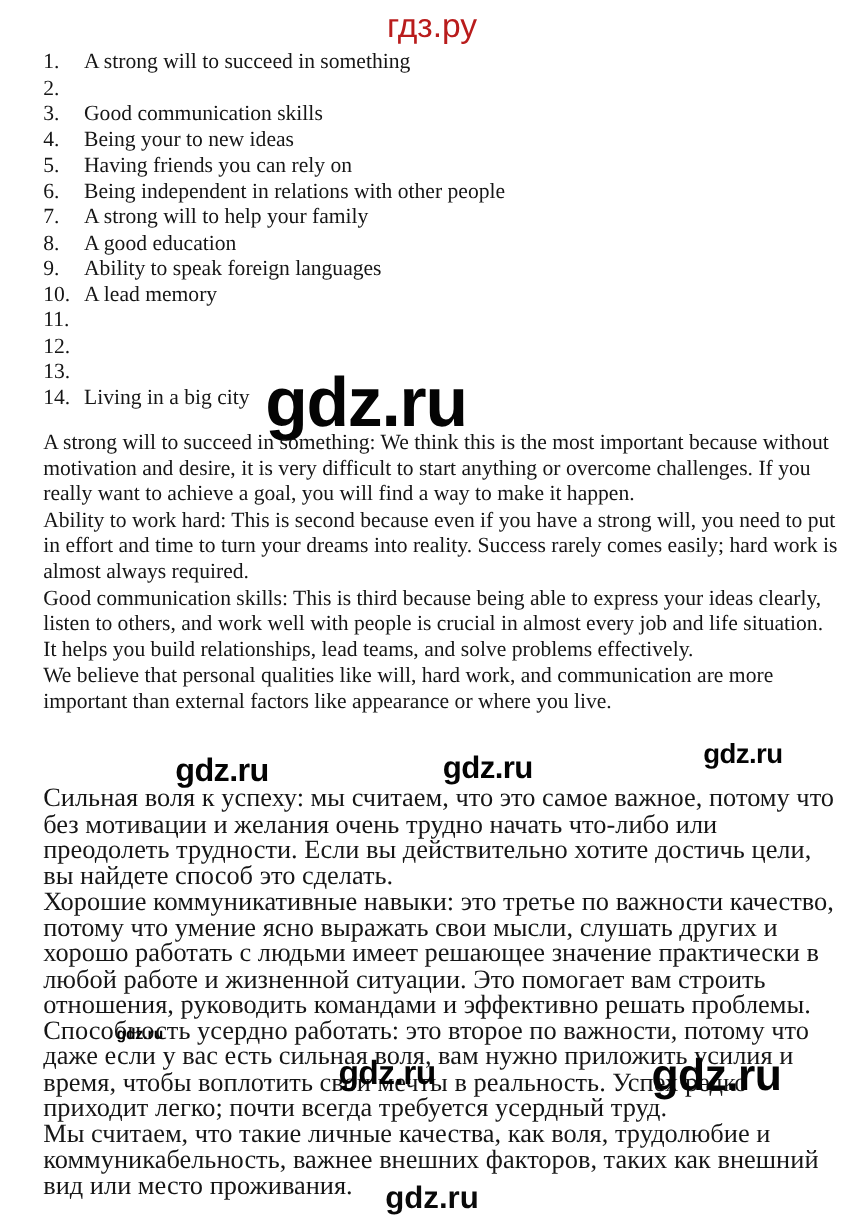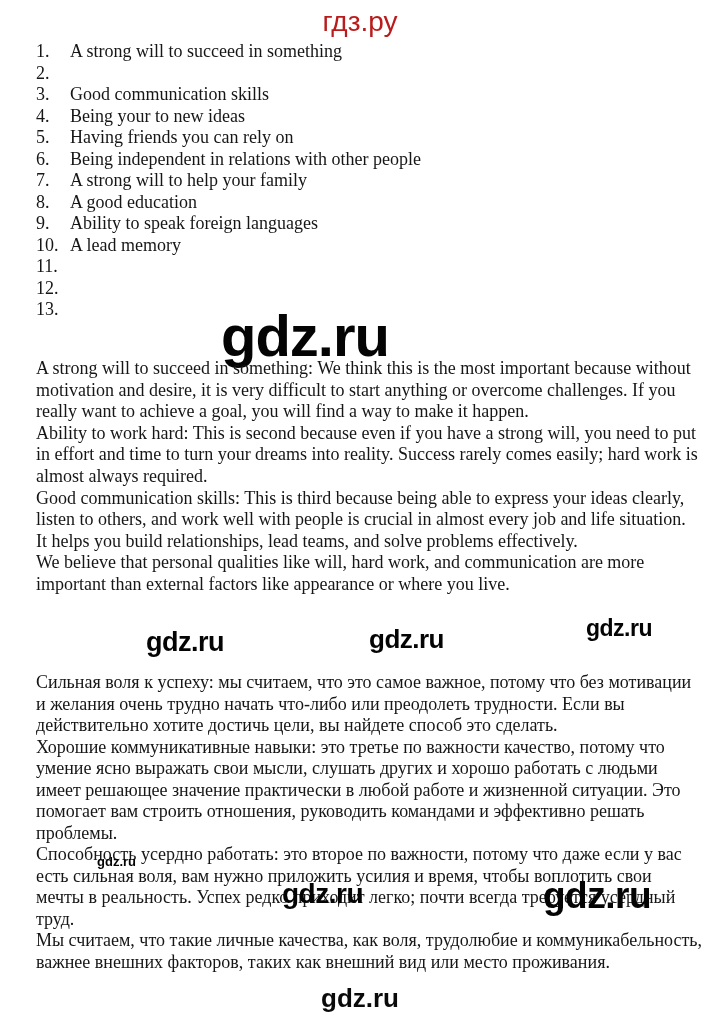--- a/index.html
+++ b/index.html
@@ -8,21 +8,21 @@
     color:#121212;font-family:"Liberation Serif", serif;overflow:hidden;
   }
   .site-header{
     position:absolute;top:6px;left:0;width:720px;text-align:center;
     font-family:"Liberation Sans", sans-serif;font-weight:400;font-size:28px;color:#b91c1c;
   }
   .num-list{position:absolute;left:36px;top:41px;font-size:18px;line-height:21.5px;color:#161616;}
   .num-list .row{display:flex;}
   .num-list .num{width:34px;flex:none;}
   .eng-block{position:absolute;left:36px;top:358px;width:662px;font-size:18px;line-height:21.6px;color:#161616;}
-  .rus-block{position:absolute;left:36px;top:672px;width:668px;font-size:18px;line-height:21.5px;color:#161616;}
+  .rus-block{position:absolute;left:36px;top:654px;width:668px;font-size:22px;line-height:21.5px;color:#161616;}
   .eng-block p,.rus-block p{margin:0;}
   .wm{
     position:absolute;font-family:"Liberation Sans", sans-serif;font-weight:700;
     color:#040404;line-height:1;letter-spacing:-0.5px;white-space:nowrap;
   }
   #wm-large-mid{left:221px;top:307px;font-size:58px;letter-spacing:-1px;}
   #wm-row-1{left:146px;top:629px;font-size:27px;}
   #wm-row-2{left:369px;top:626px;font-size:26px;}
   #wm-row-3{left:586px;top:617px;font-size:23px;}
   #wm-small{left:97px;top:855px;font-size:13px;letter-spacing:0;}
@@ -82,20 +82,24 @@
       </div>
     <div class="row">
         <span class="num">11.</span>
       </div>
     <div class="row">
         <span class="num">12.</span>
       </div>
     <div class="row">
         <span class="num">13.</span>
       </div>
+    <div class="row">
+        <span class="num">14.</span>
+        <span>Living in a big city</span>
+      </div>
   </div>
 
   <div class="wm" id="wm-large-mid">gdz.ru</div>
 
   <div class="eng-block">
     <p>A strong will to succeed in something: We think this is the most important because without motivation and desire, it is very difficult to start anything or overcome challenges. If you really want to achieve a goal, you will find a way to make it happen.</p>
     <p>Ability to work hard: This is second because even if you have a strong will, you need to put in effort and time to turn your dreams into reality. Success rarely comes easily; hard work is almost always required.</p>
     <p>Good communication skills: This is third because being able to express your ideas clearly, listen to others, and work well with people is crucial in almost every job and life situation. It helps you build relationships, lead teams, and solve problems effectively.</p>
     <p>We believe that personal qualities like will, hard work, and communication are more important than external factors like appearance or where you live.</p>
   </div>

